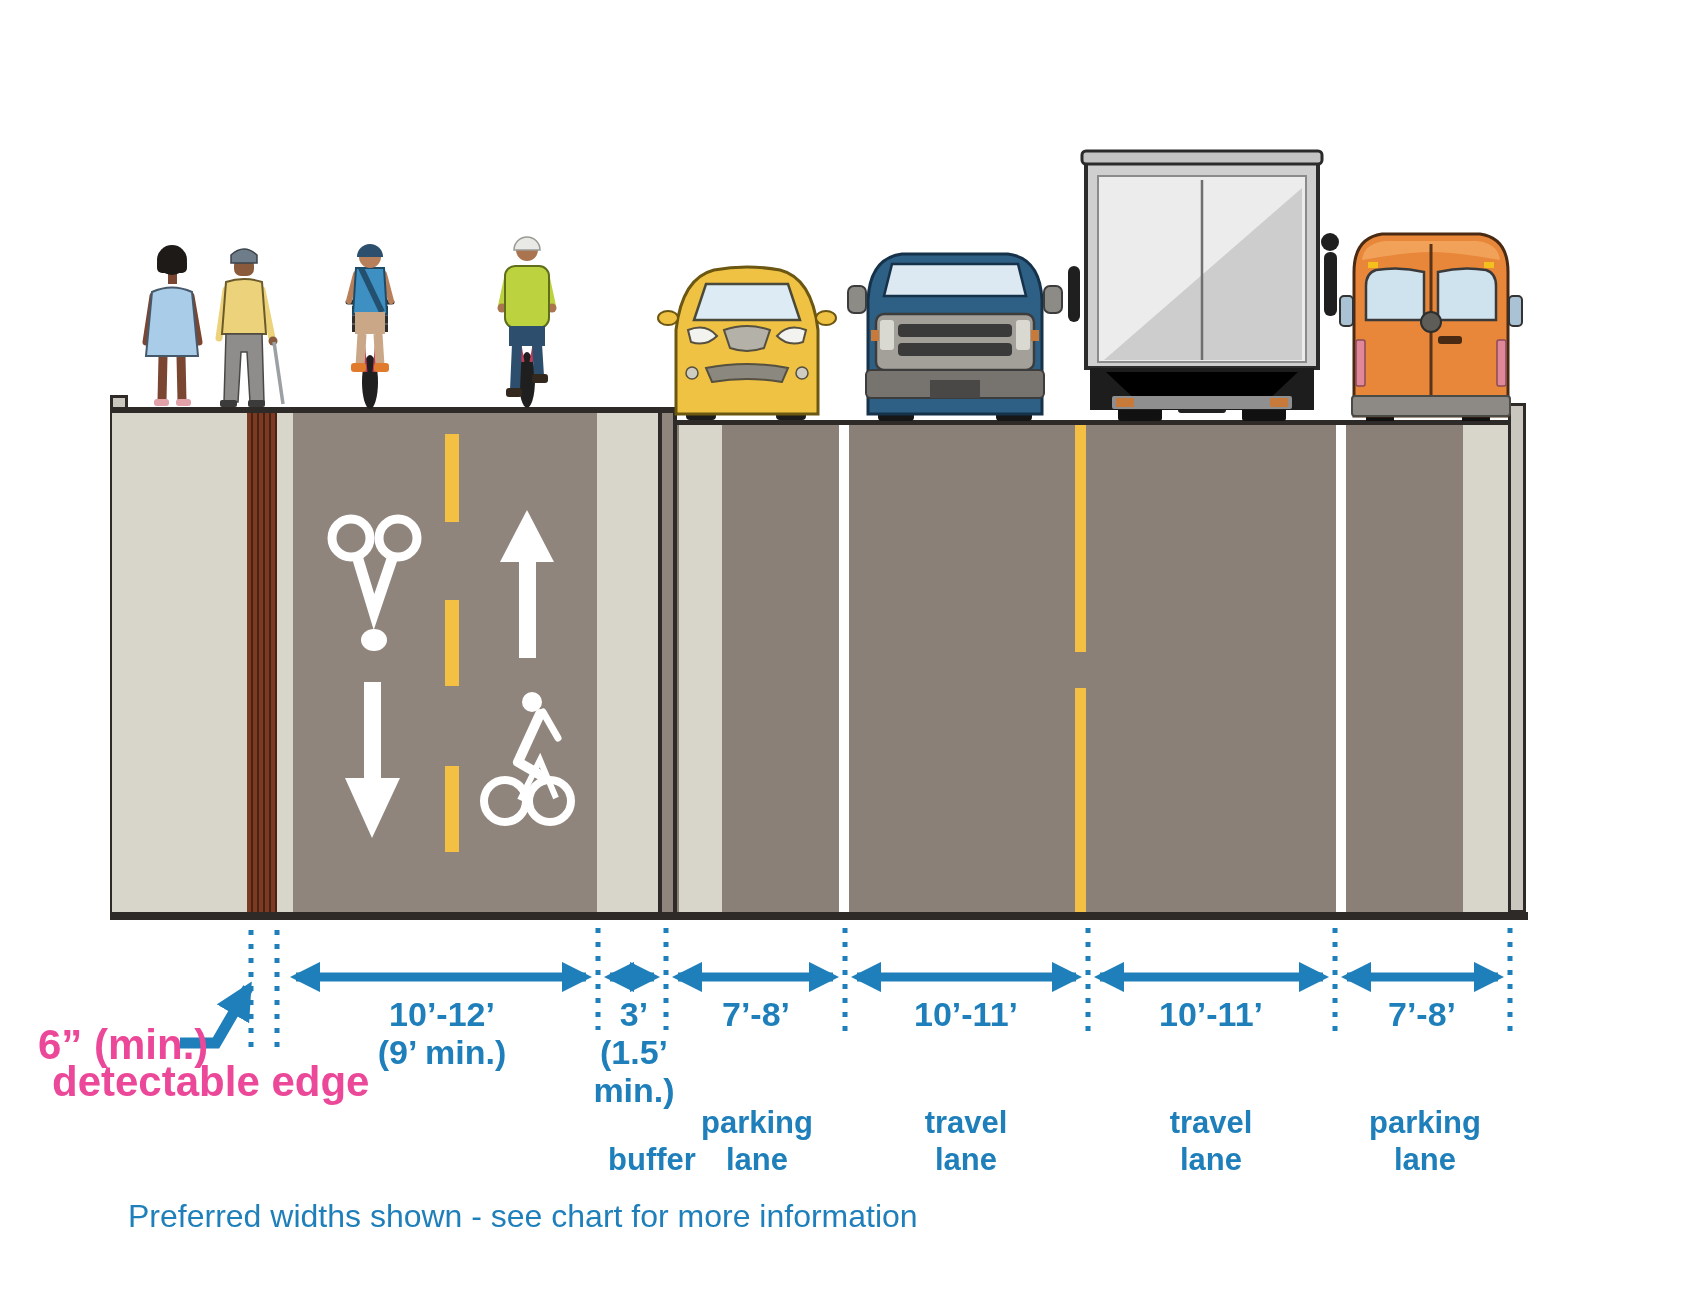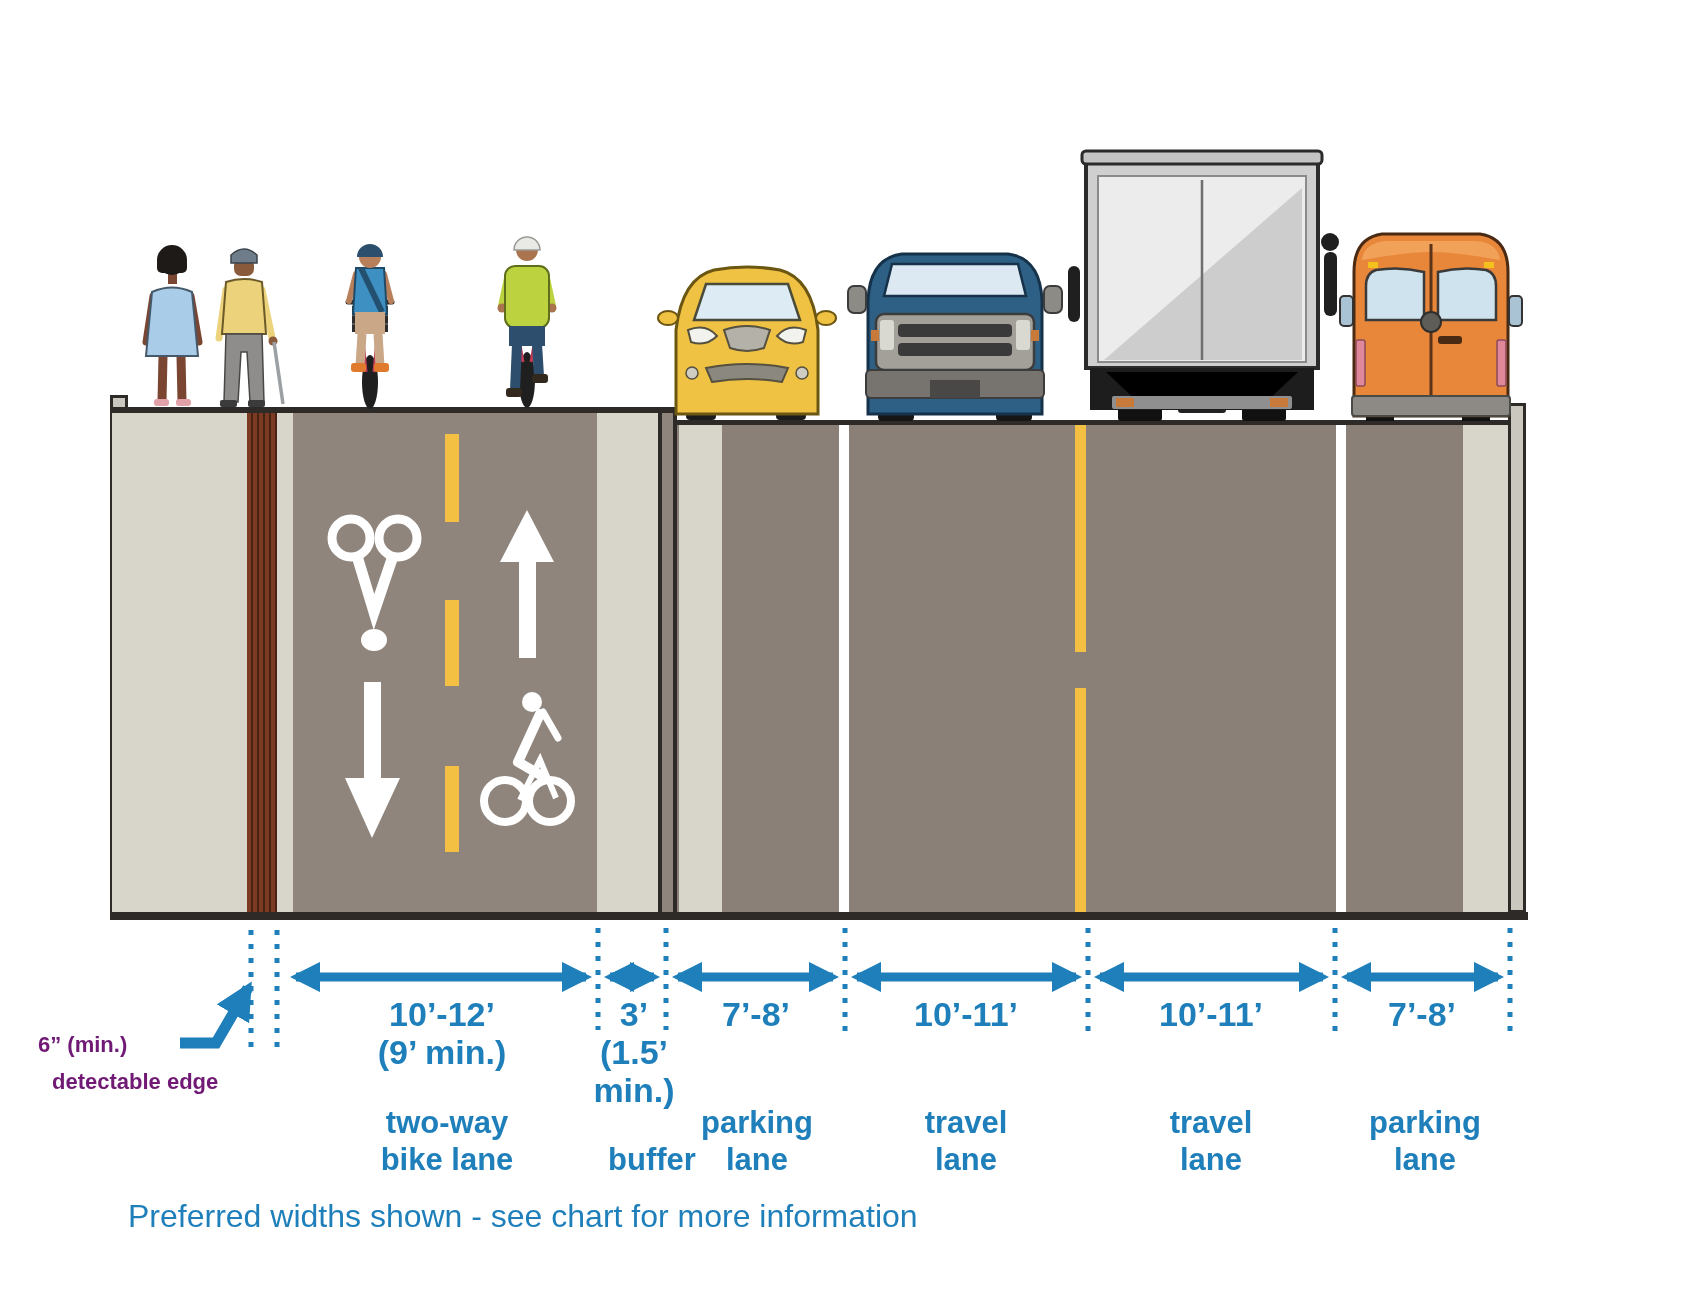--- a/index.html
+++ b/index.html
@@ -24,21 +24,21 @@
   .wline{top:425px;height:488px;width:10px;background:#ffffff;}
   .yline{left:1075px;width:11px;background:#f3c044;}
   .curbpost{background:#cac7be;border:3px solid #2d2a27;box-sizing:border-box;}
   #bottom-bar{left:110px;top:912px;width:1418px;height:8px;background:#2d2a27;}
   
   .dim{position:absolute;transform:translateX(-50%);text-align:center;color:#1e7fba;
        font-weight:bold;font-size:34px;line-height:38px;white-space:nowrap;}
   .lab{position:absolute;transform:translateX(-50%);top:1098px;height:80px;
        display:flex;flex-direction:column;justify-content:flex-end;align-items:center;
        color:#1e7fba;font-weight:bold;font-size:31px;line-height:37px;white-space:nowrap;}
-  #callout{left:38px;top:1026px;color:#701a75;font-weight:bold;font-size:22px;line-height:37px;}
+  #callout{left:38px;top:1026px;color:#ec4899;font-weight:bold;font-size:42px;line-height:37px;}
   #callout .l2{padding-left:14px;}
   #footer{left:128px;top:1198px;color:#1e7fba;font-weight:normal;font-size:32px;white-space:nowrap;}
   svg{position:absolute;left:0;top:0;pointer-events:none;}
 </style>
 </head>
 <body>
 
 <div id="canvas">
 
 
@@ -265,24 +265,20 @@
   </div>
   <div class="dim" style="left:1422px;top:995px;">
     <div>7’-8’</div>
   </div>
 
   <div id="callout" class="abs">
     <div>6” (min.)</div>
     <div class="l2">detectable edge</div>
   </div>
 
-  <div class="lab" style="left:447px;">
-    <div>two-way</div>
-    <div>bike lane</div>
-  </div>
   <div class="lab" style="left:632px;margin-left:20px;">
     <div>buffer</div>
   </div>
   <div class="lab" style="left:757px;">
     <div>parking</div>
     <div>lane</div>
   </div>
   <div class="lab" style="left:966px;">
     <div>travel</div>
     <div>lane</div>

